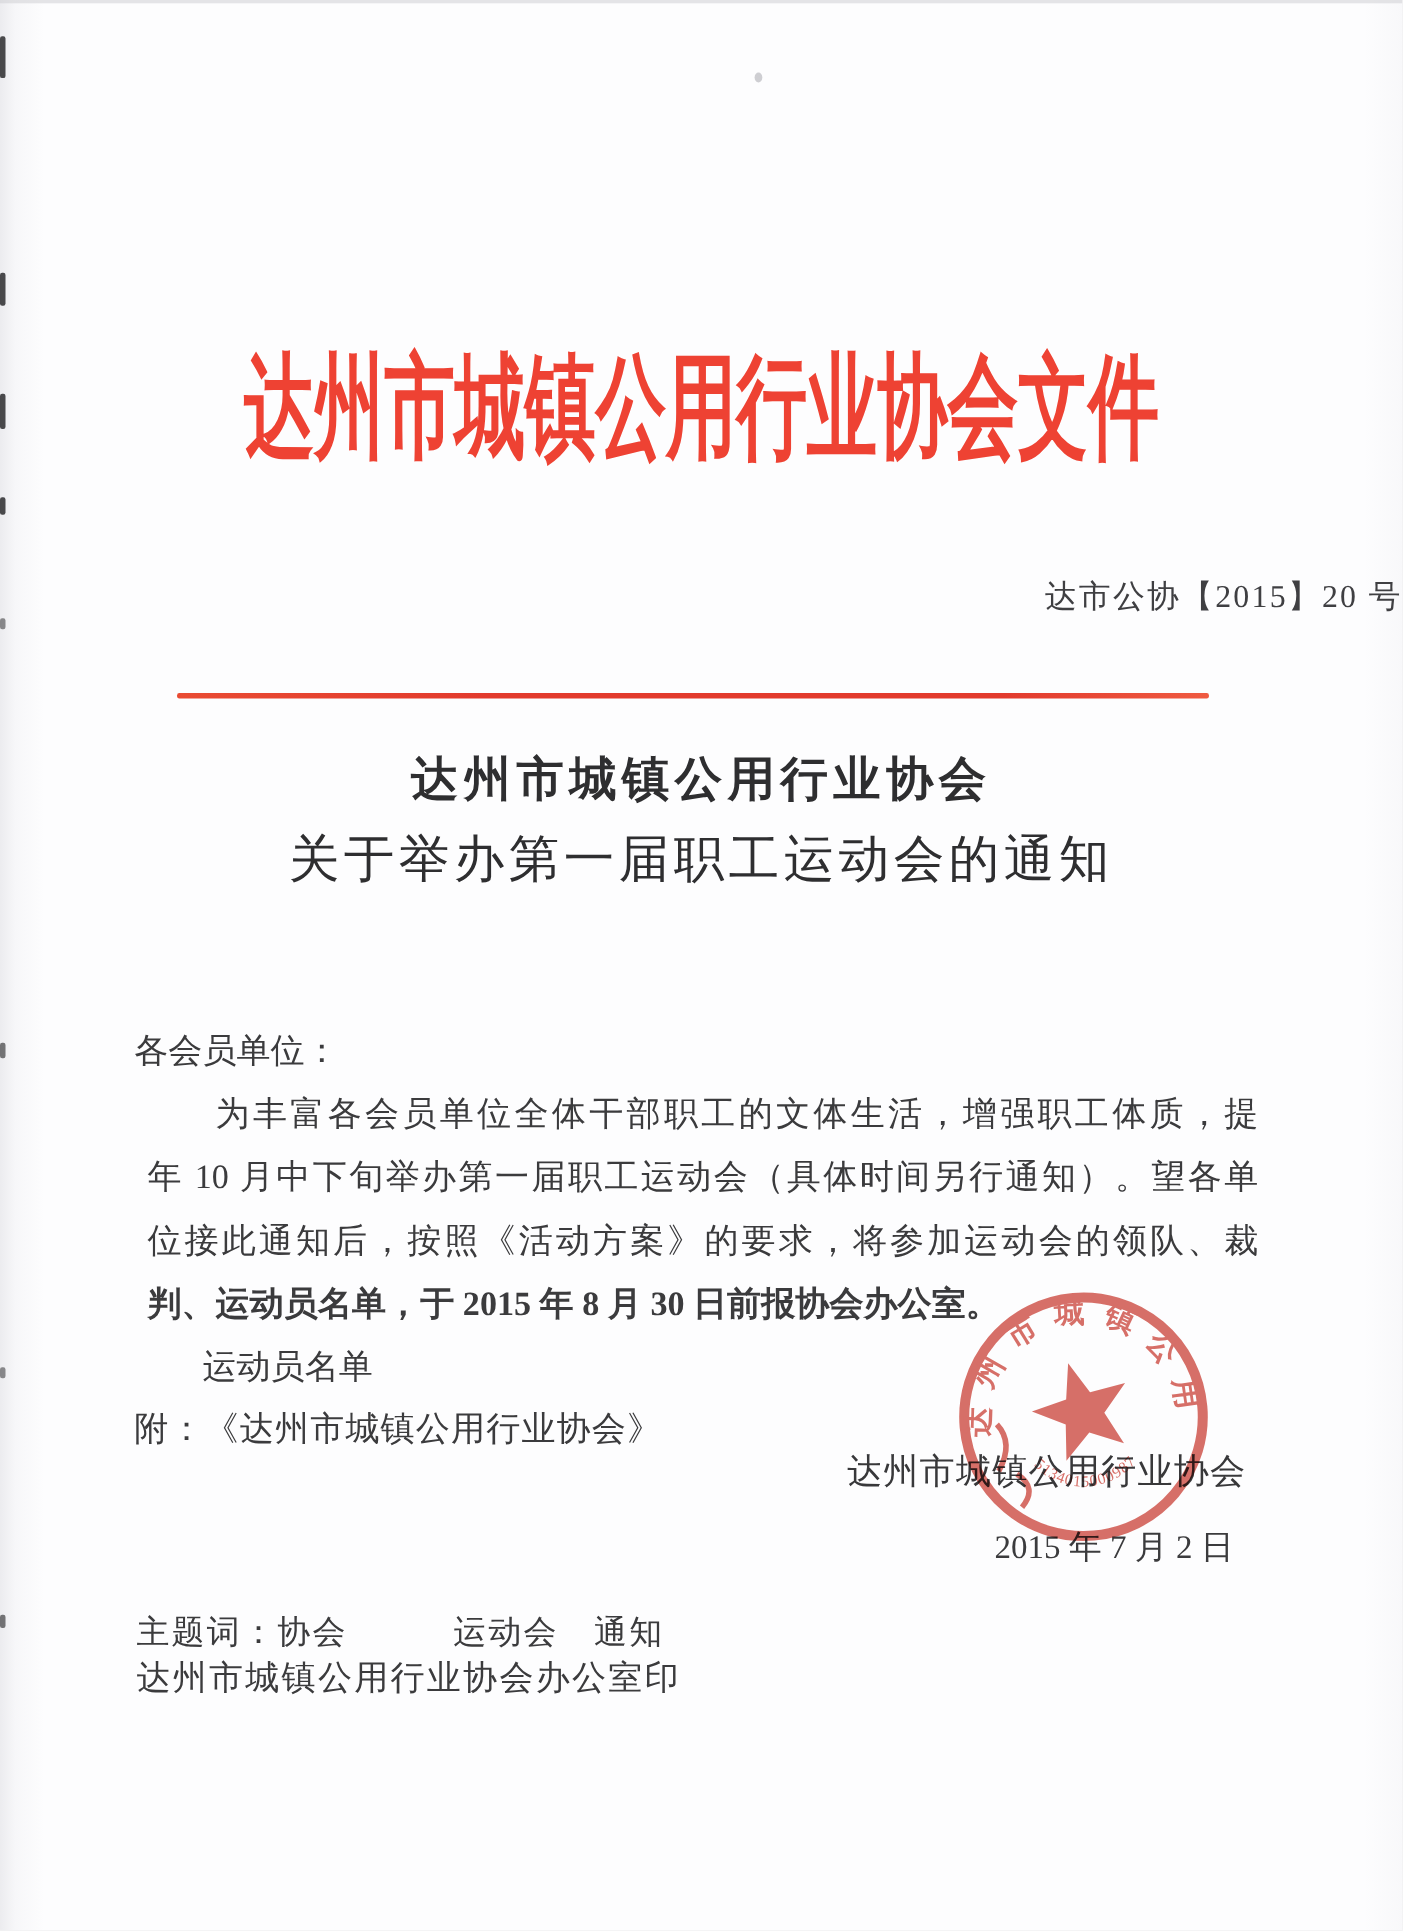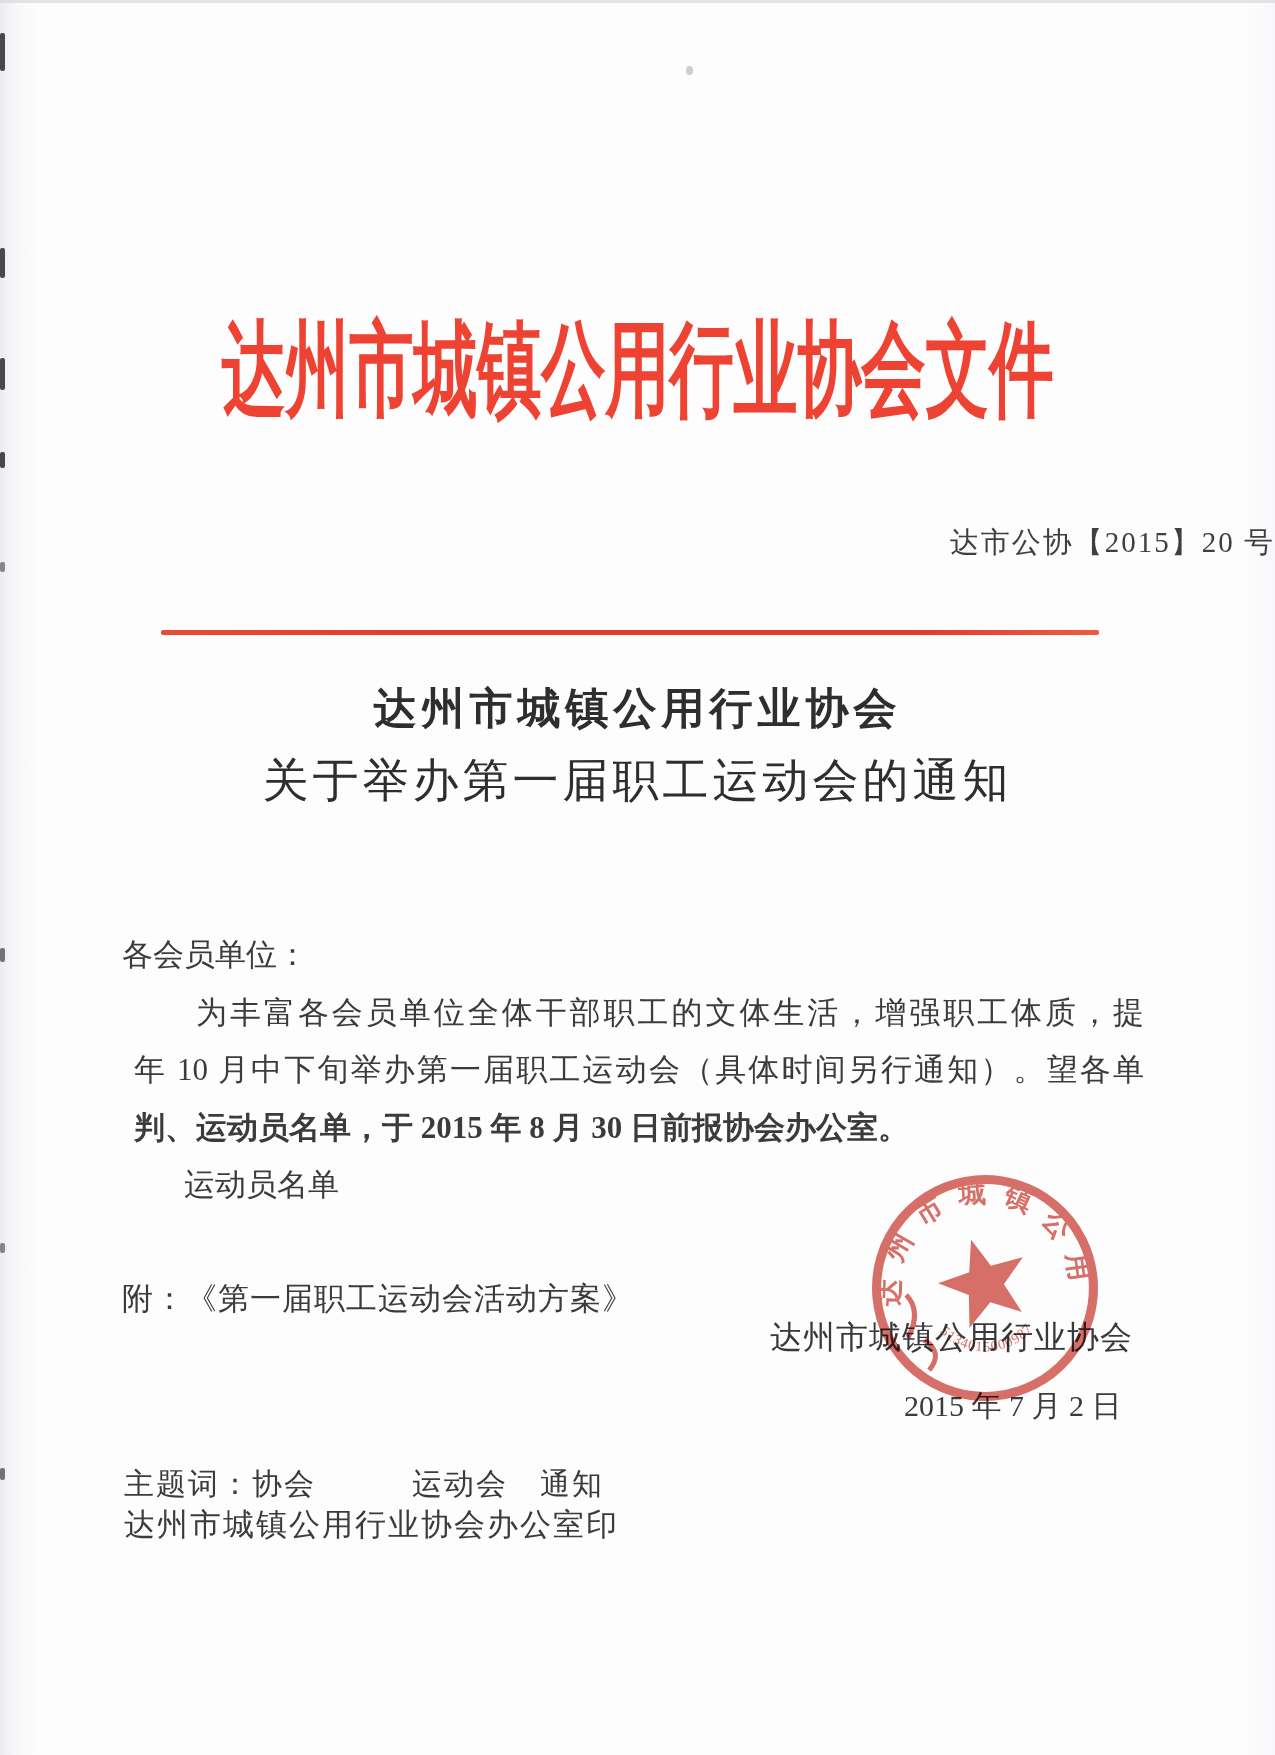--- a/index.html
+++ b/index.html
@@ -114,25 +114,26 @@
   <div class="doc-number">达市公协【2015】20 号</div>
   <div class="red-rule"></div>
 
   <div class="title-1">达州市城镇公用行业协会</div>
   <div class="title-2">关于举办第一届职工运动会的通知</div>
 
   <div class="body-block">
     <span class="salutation">各会员单位：</span>
     <span class="para-line first">为丰富各会员单位全体干部职工的文体生活，增强职工体质，提</span>
     <span class="para-line">年 10 月中下旬举办第一届职工运动会（具体时间另行通知）。望各单</span>
+    <span class="para-line">位接此通知后，按照《活动方案》的要求，将参加运动会的领队、裁</span>
     <span class="para-line last">判、运动员名单，于 2015 年 8 月 30 日前报协会办公室。</span>
     <span class="closing">运动员名单</span>
   </div>
 
-  <div class="attachment">附：《第一届职工运动会活动方案》</div>
+  <div class="attachment">附：《达州市城镇公用行业协会》</div>
 
   <div class="signature">达州市城镇公用行业协会</div>
   <div class="sign-date">2015 年 7 月 2 日</div>
 
   <svg class="seal" viewBox="0 0 300 300">
     <defs>
       <path id="arcTop" d="M 66.3 164.8 A 85 85 0 1 1 233.7 164.8" fill="none"></path>
       <path id="arcBottom" d="M 100.5 187.9 A 62 62 0 0 0 199.5 187.9" fill="none"></path>
     </defs>
     <circle cx="150" cy="150" r="107" fill="none" stroke="#cf4c42" stroke-width="9"></circle>

